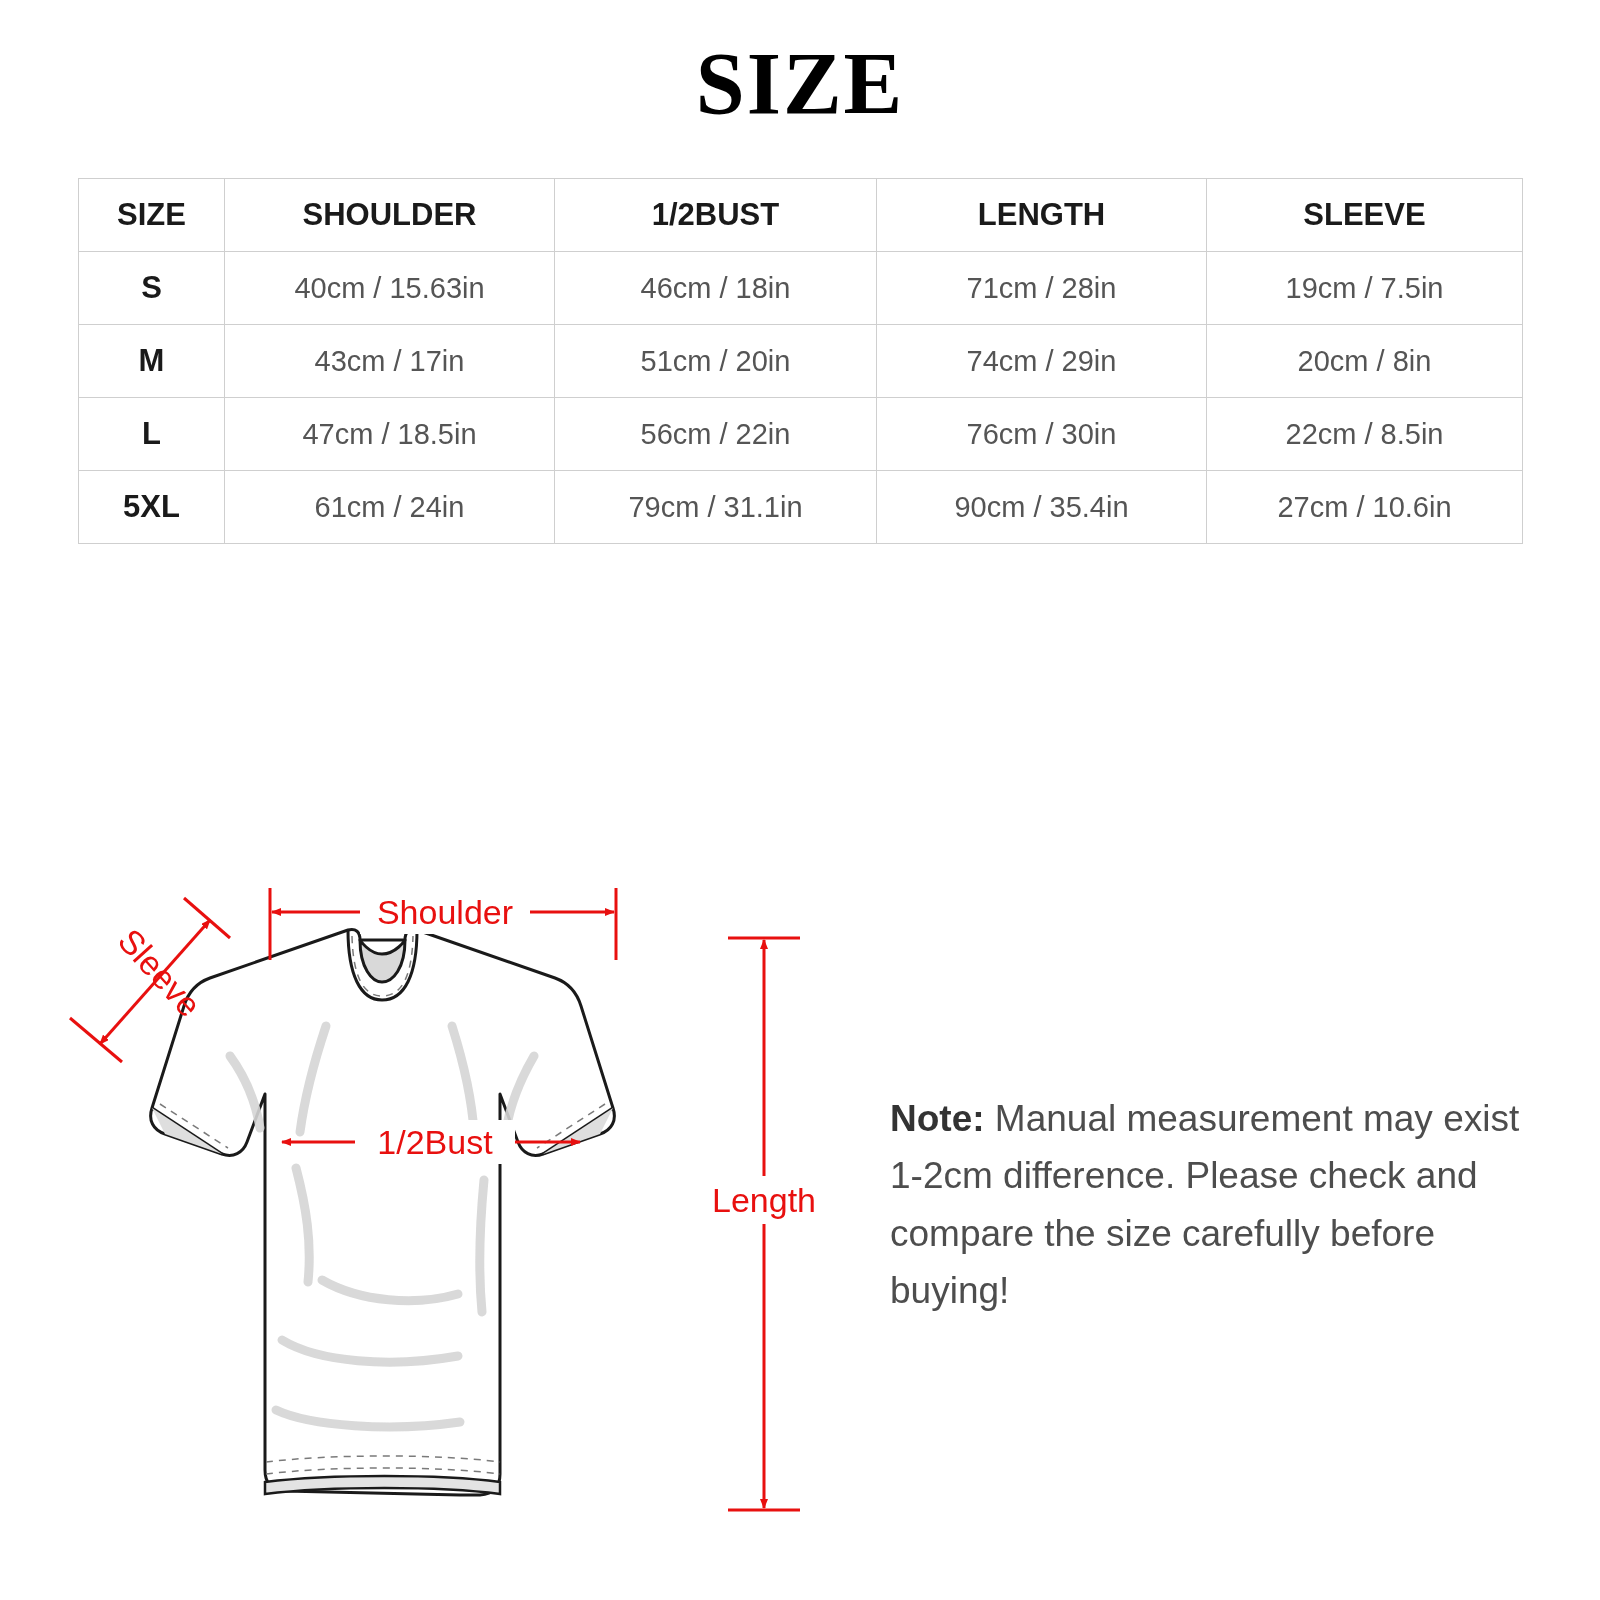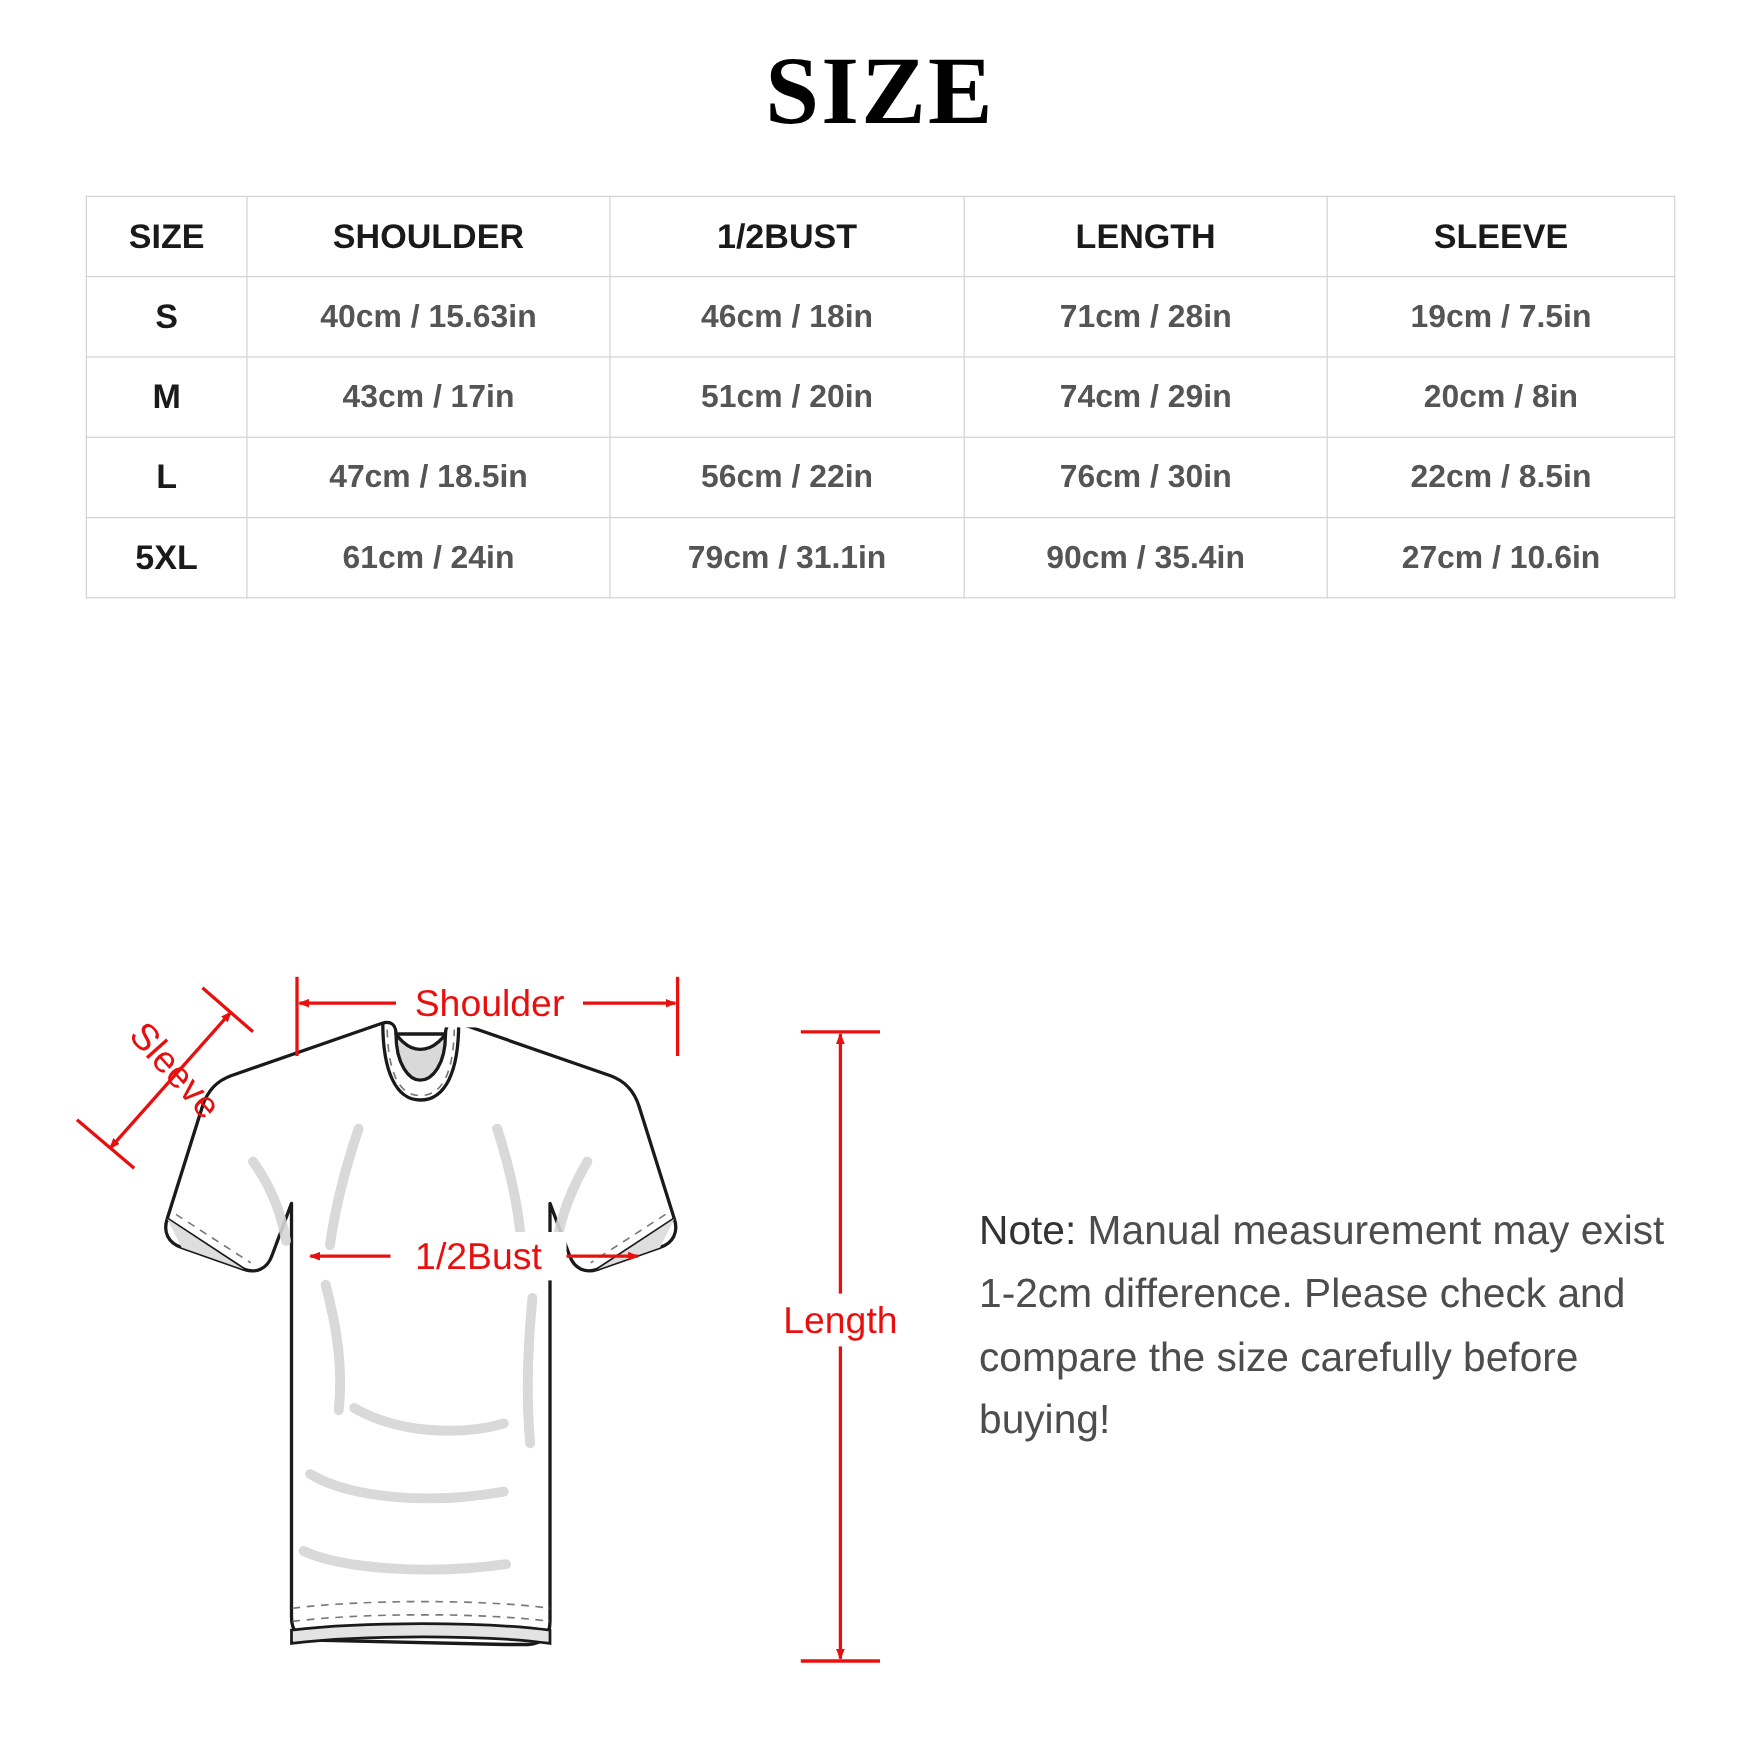--- a/index.html
+++ b/index.html
@@ -51,21 +51,20 @@
     color: #1a1a1a;
   }
   #size-table td.size-col {
     font-size: 31px;
     font-weight: bold;
     color: #1a1a1a;
   }
   #size-table td.val {
     font-size: 29px;
     color: #555555;
-    font-weight: bold;
   }
   col.c0 { width: 146px; }
   col.c1 { width: 330px; }
   col.c2 { width: 322px; }
   col.c3 { width: 330px; }
   col.c4 { width: 316px; }
 
   
   #diagram {
     position: absolute;
@@ -80,21 +79,21 @@
   #note {
     position: absolute;
     top: 1090px;
     left: 890px;
     width: 660px;
     font-size: 37px;
     line-height: 1.55;
     color: #4d4d4d;
   }
   #note .note-label {
-    font-weight: normal;
+    font-weight: bold;
     color: #333333;
   }
 </style>
 </head>
 <body>
 
 <div id="title">SIZE</div>
 
 <table id="size-table">
   <colgroup>

